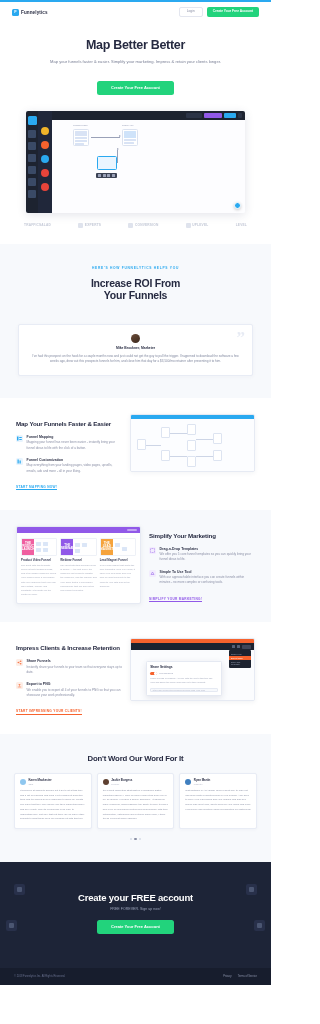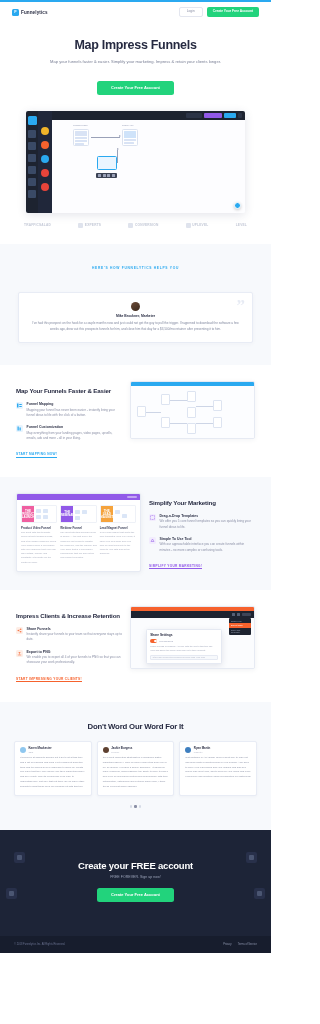--- a/index.html
+++ b/index.html
@@ -284,21 +284,21 @@
     <span class="brand-mark">F</span>
     <span class="brand-name">Funnelytics</span>
   </div>
   <div class="header-actions">
     <button class="btn-login">Login</button>
     <button class="btn-green">Create Your Free Account</button>
   </div>
 </div>
 
 <div class="hero">
-  <h1>Map Impress Funnels</h1>
+  <h1>Map Better Better</h1>
   <p>Map your funnels faster &amp; easier. Simplify your marketing. Impress &amp; retain your clients longer.</p>
   <div class="cta">
     <button class="btn-hero">Create Your Free Account</button>
   </div>
 </div>
 
 <div class="appshot-wrap">
   <div class="appshot">
     <div class="as-railblue">
       <div class="logo-sq"></div>
@@ -369,20 +369,24 @@
       <span>UPLEVEL</span>
     </span>
   <span class="logo-item">
       <span>LEVEL</span>
     </span>
 </div>
 
 <div class="sec-light">
   <div class="roi">
     <div class="eyebrow">Here's How Funnelytics Helps You</div>
+    <h2>
+      <span>Increase ROI From</span><br>
+      <span>Your Funnels</span>
+    </h2>
   </div>
   <div class="quote-wrap">
     <div class="quote-card">
       <div class="q-mark">”</div>
       <div class="q-avatar"></div>
       <div class="q-name">Mike Brockner, Marketer</div>
       <div class="q-text">I've had this prospect on the hook for a couple months now and just could not get the guy to pull the trigger. I happened to download the software a few weeks ago, drew out this prospects funnels for him, and close him that day for a $3,500/mo retainer after presenting it to him.</div>
     </div>
   </div>
 </div>

